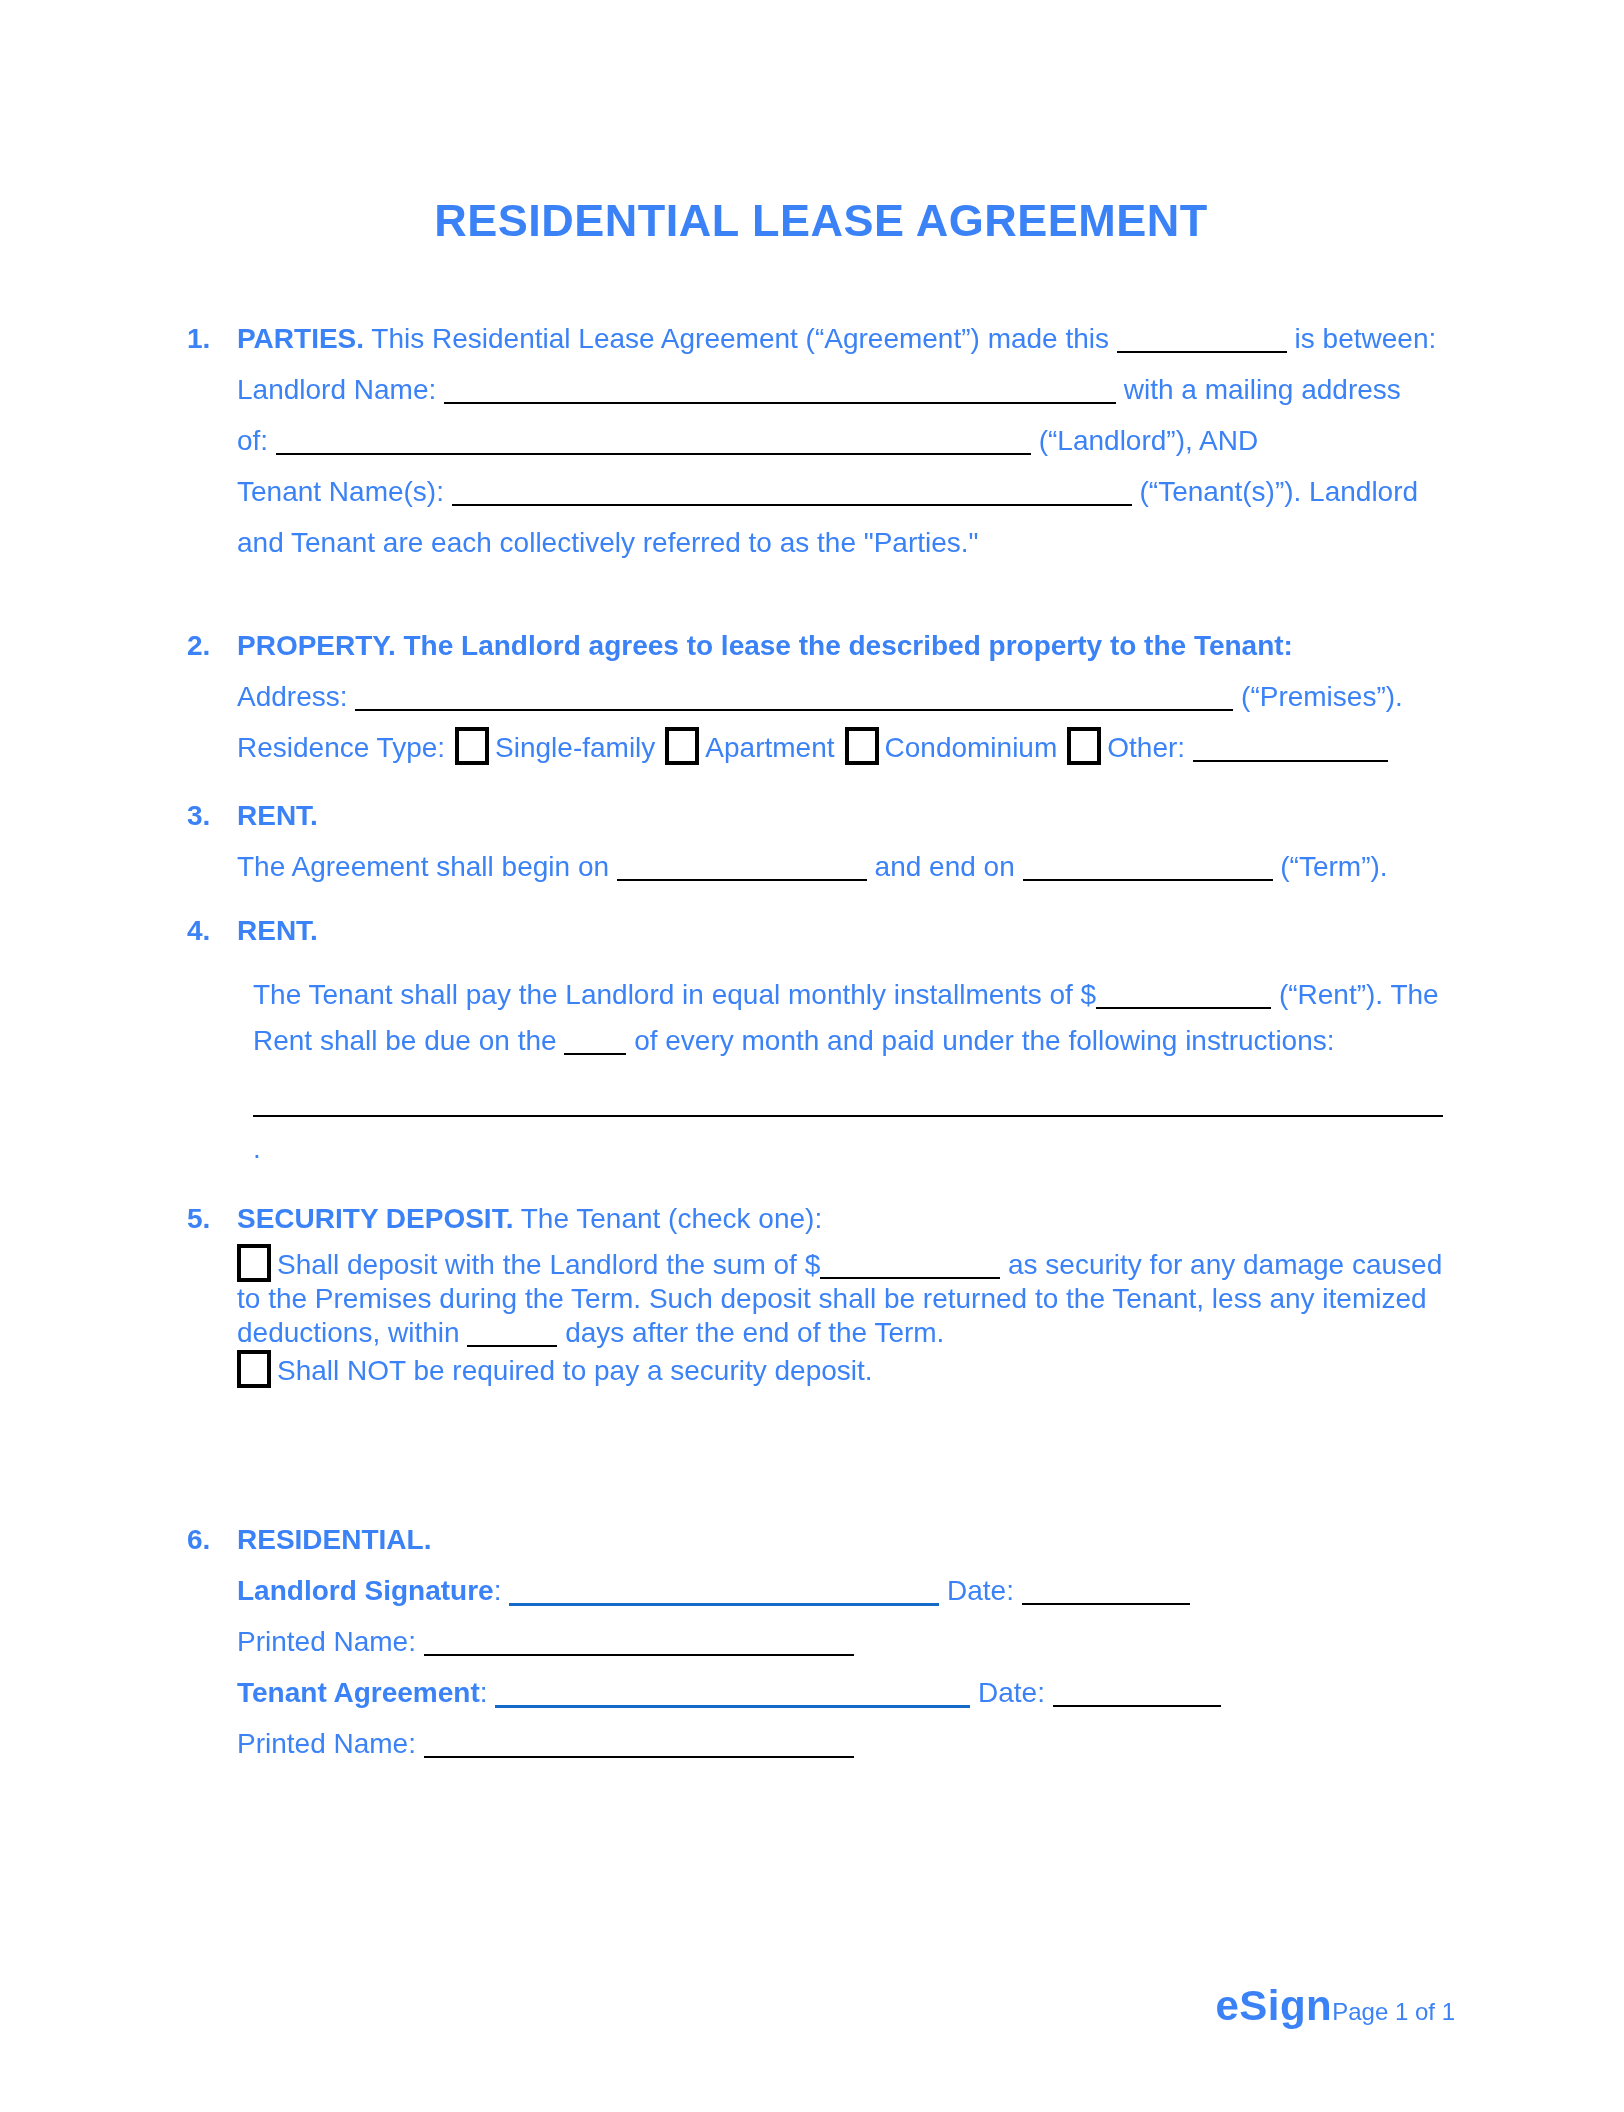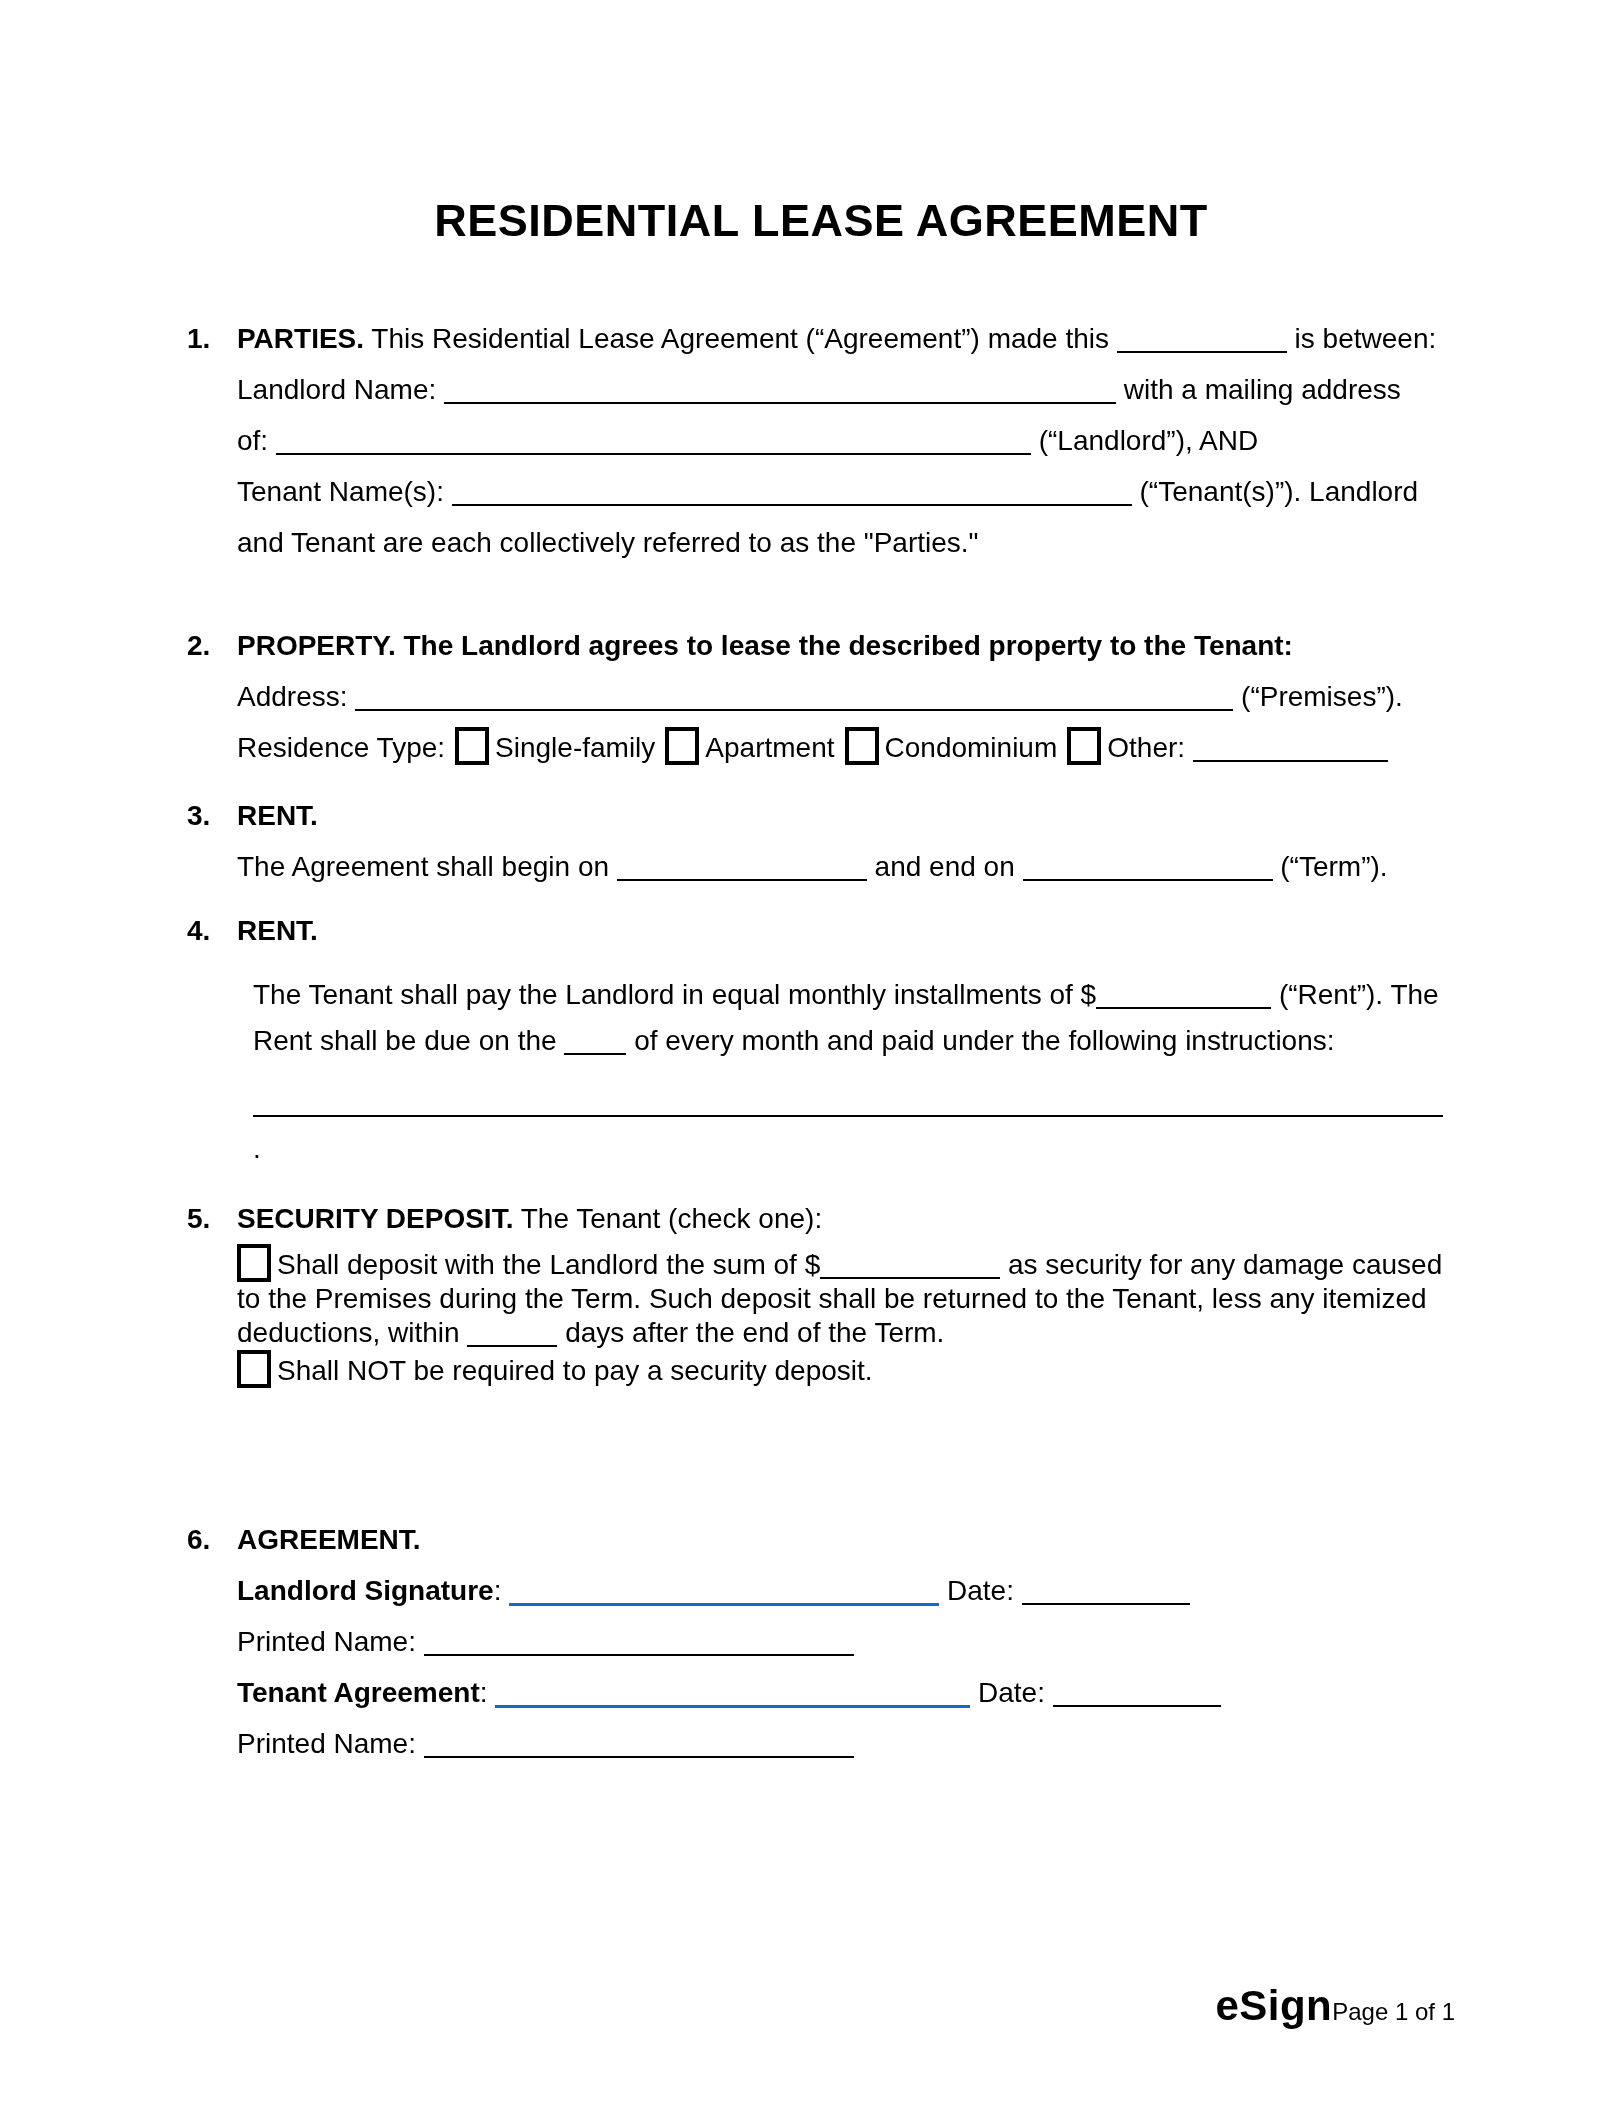--- a/index.html
+++ b/index.html
@@ -1,21 +1,21 @@
 <!DOCTYPE html>
 <html style="--sig-color: #1569c7;"><head>
 <meta charset="utf-8">
 <style>
   html, body { margin: 0; padding: 0; background: #ffffff; }
   .page {
     position: relative;
     width: 1624px;
     height: 2112px;
     background: #ffffff;
-    color: #000000;
+    color: #3b82f6;
     font-family: "Liberation Sans", "DejaVu Sans", sans-serif;
     font-size: 28px;
     box-sizing: border-box;
     padding: 196px 169px 0 187px;
     overflow: hidden;
   }
   h1.doc-title {
     margin: 0;
     font-size: 45px;
     line-height: 50px;
@@ -215,21 +215,21 @@
       <p class="ln-tight gap-cb2">
         <span class="cb cb-first"></span><span>Shall NOT be required to pay a security deposit.</span>
       </p>
     </div>
   </div>
 
   <div class="section mt-sec6">
     <span class="num">6.</span>
     <div class="body">
       <p class="ln">
-        <span class="b">AGREEMENT.</span>
+        <span class="b">RESIDENTIAL.</span>
       </p>
       <p class="ln gap-sig1">
         <span class="b">Landlord Signature</span><span>:</span>
         <span class="blank-blue w-sig-l"></span>
         <span>Date:</span>
         <span class="blank w-date"></span>
       </p>
       <p class="ln gap-sig2">
         <span>Printed Name:</span>
         <span class="blank w-printed"></span>

